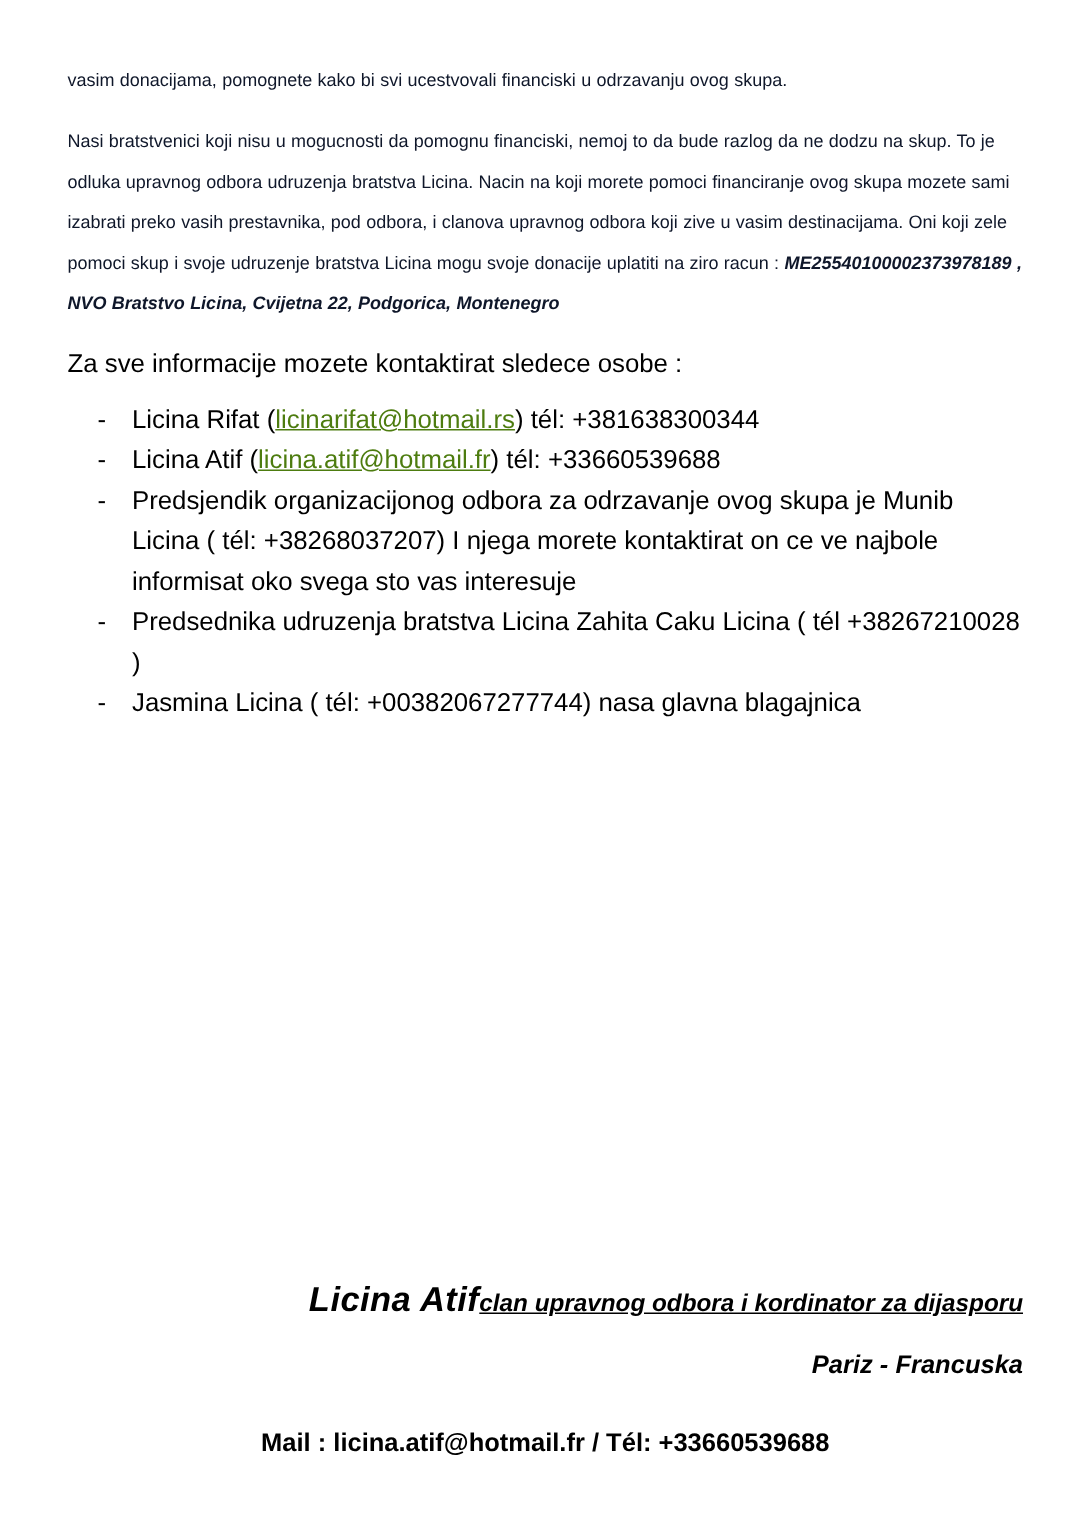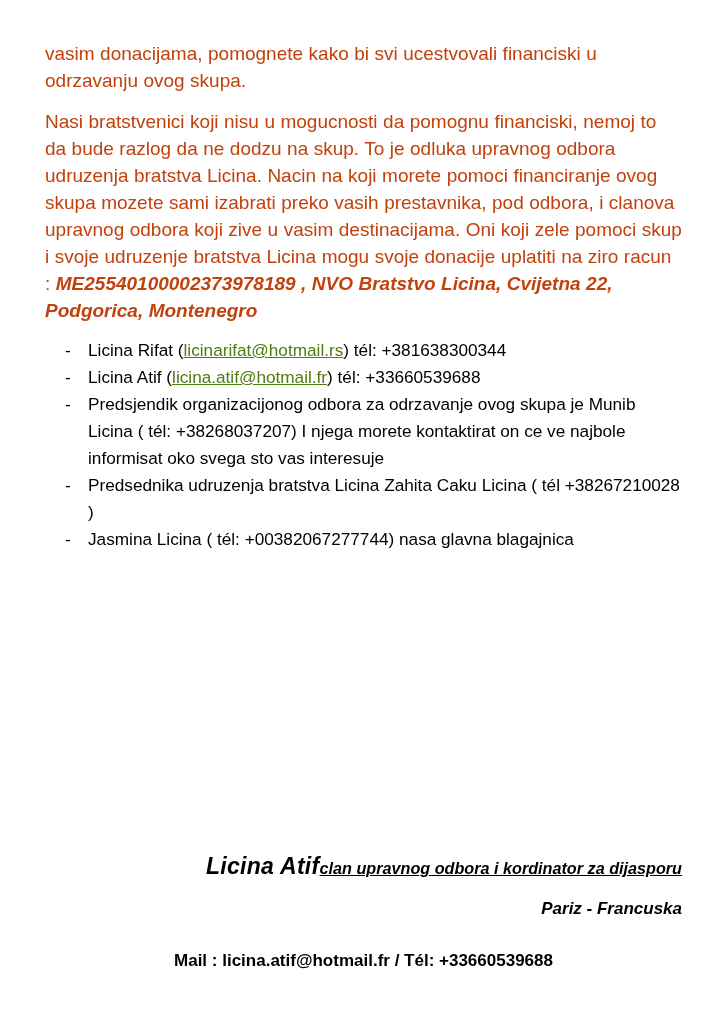--- a/index.html
+++ b/index.html
@@ -24,23 +24,23 @@
     background: #ffffff;
   }
   .content {
     position: absolute;
     left: 45px;
     top: 40px;
     width: 637px;
   }
   p.para {
     margin: 0 0 14px 0;
-    font-size: 19px;
+    font-size: 12px;
     line-height: 27px;
-    color: #c2410c;
+    color: #0f172a;
     text-align: left;
     word-spacing: 0.2px;
   }
   p.para.tight {
     margin-bottom: 13px;
   }
   .bankinfo {
     font-weight: bold;
     font-style: italic;
   }
@@ -116,20 +116,21 @@
 <body>
 
 <div class="page">
 
   <div class="content">
 
     <p class="para">vasim donacijama, pomognete kako bi svi ucestvovali financiski u odrzavanju ovog skupa.</p>
 
     <p class="para tight"><span>Nasi bratstvenici koji nisu u mogucnosti da pomognu financiski, nemoj to da bude razlog da ne dodzu na skup. To je odluka upravnog odbora udruzenja bratstva Licina. Nacin na koji morete pomoci financiranje ovog skupa mozete sami izabrati preko vasih prestavnika, pod odbora, i clanova upravnog odbora koji zive u vasim destinacijama. Oni koji zele pomoci skup i svoje udruzenje bratstva Licina mogu svoje donacije uplatiti na ziro racun : </span><span class="bankinfo">ME25540100002373978189 , NVO Bratstvo Licina, Cvijetna 22, Podgorica, Montenegro</span></p>
 
+    <p class="intro-contacts">Za sve informacije mozete kontaktirat sledece osobe :</p>
 
     <ul class="contact-list">
 
       <li>
         <span class="dash">-</span><span>Licina Rifat (</span><a class="maillink" href="#">licinarifat@hotmail.rs</a><span>) tél: +381638300344</span>
       </li>
 
       <li>
         <span class="dash">-</span><span>Licina Atif (</span><a class="maillink" href="#">licina.atif@hotmail.fr</a><span>) tél: +33660539688</span>
       </li>

